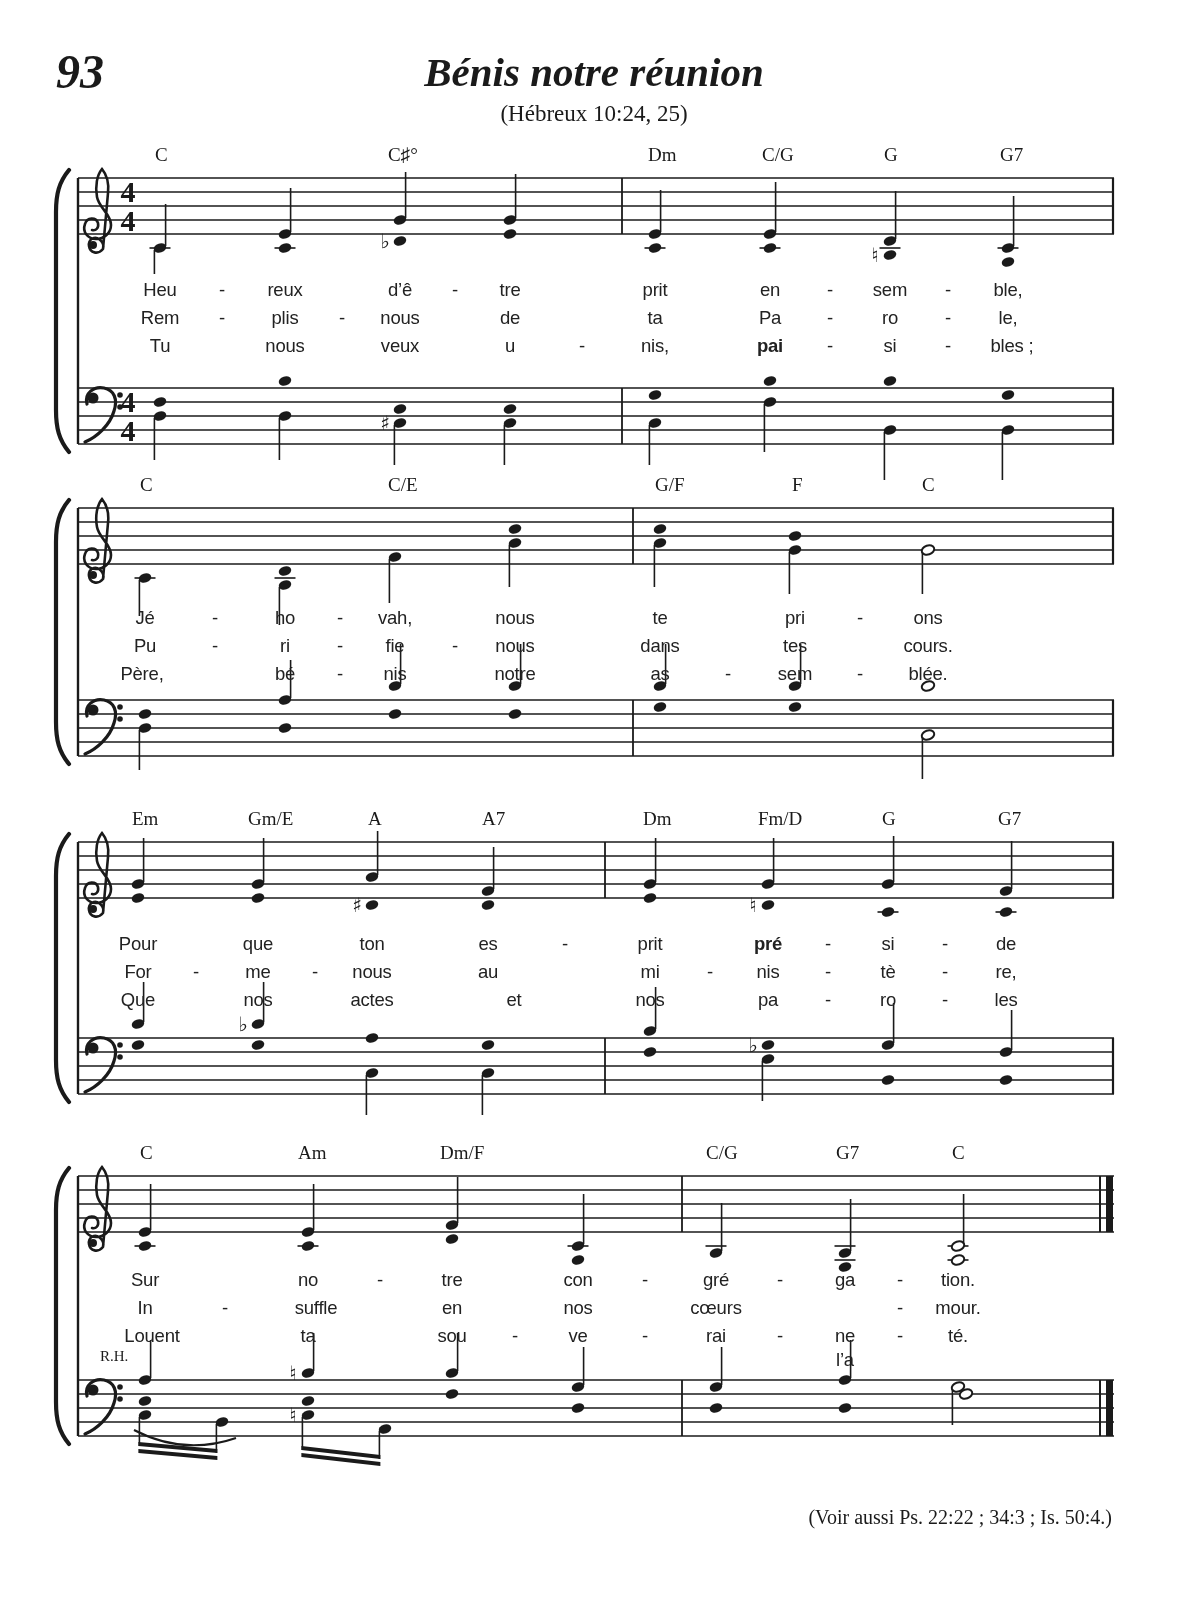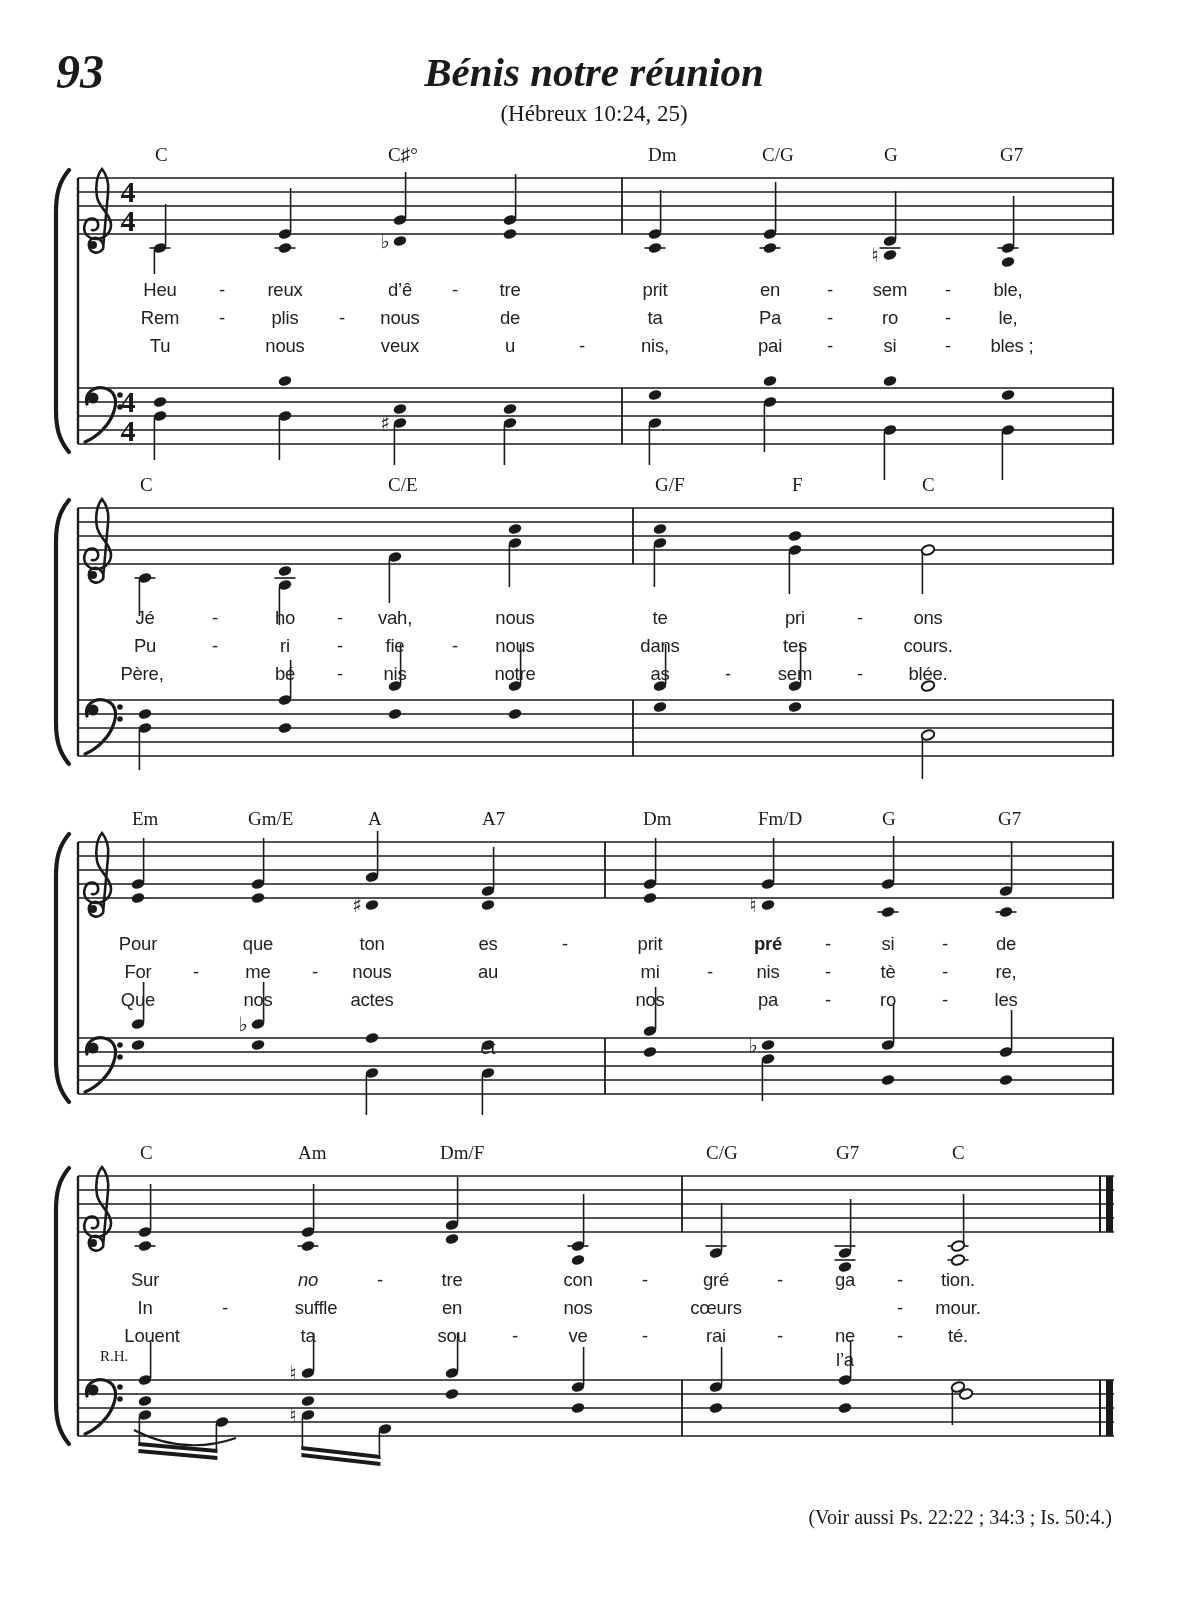--- a/index.html
+++ b/index.html
@@ -386,21 +386,21 @@
       <div class="lyr" style="left: 830px; top: 318px;">-</div>
       <div class="lyr" style="left: 890px; top: 318px;">ro</div>
       <div class="lyr" style="left: 948px; top: 318px;">-</div>
       <div class="lyr" style="left: 1008px; top: 318px;">le,</div>
       <div class="lyr" style="left: 160px; top: 346px;">Tu</div>
       <div class="lyr" style="left: 285px; top: 346px;">nous</div>
       <div class="lyr" style="left: 400px; top: 346px;">veux</div>
       <div class="lyr" style="left: 510px; top: 346px;">u</div>
       <div class="lyr" style="left: 582px; top: 346px;">-</div>
       <div class="lyr" style="left: 655px; top: 346px;">nis,</div>
-      <div class="lyr" style="left: 770px; top: 346px;">pai</div>
+      <div class="lyr" style="left: 770px; top: 346px; font-weight: bold;">pai</div>
       <div class="lyr" style="left: 830px; top: 346px;">-</div>
       <div class="lyr" style="left: 890px; top: 346px;">si</div>
       <div class="lyr" style="left: 948px; top: 346px;">-</div>
       <div class="lyr" style="left: 1012px; top: 346px;">bles ;</div>
       <div class="chord" style="left: 140px; top: 474px;">C</div>
       <div class="chord" style="left: 388px; top: 474px;">C/E</div>
       <div class="chord" style="left: 655px; top: 474px;">G/F</div>
       <div class="chord" style="left: 792px; top: 474px;">F</div>
       <div class="chord" style="left: 922px; top: 474px;">C</div>
       <div class="lyr" style="left: 145px; top: 618px;">Jé</div>
@@ -461,35 +461,35 @@
       <div class="lyr" style="left: 650px; top: 972px;">mi</div>
       <div class="lyr" style="left: 710px; top: 972px;">-</div>
       <div class="lyr" style="left: 768px; top: 972px;">nis</div>
       <div class="lyr" style="left: 828px; top: 972px;">-</div>
       <div class="lyr" style="left: 888px; top: 972px;">tè</div>
       <div class="lyr" style="left: 945px; top: 972px;">-</div>
       <div class="lyr" style="left: 1006px; top: 972px;">re,</div>
       <div class="lyr" style="left: 138px; top: 1000px;">Que</div>
       <div class="lyr" style="left: 258px; top: 1000px;">nos</div>
       <div class="lyr" style="left: 372px; top: 1000px;">actes</div>
-      <div class="lyr" style="left: 488px; top: 1000px; margin-top: 48px;">et</div>
+      <div class="lyr" style="left: 514px; top: 1000px;">et</div>
       <div class="lyr" style="left: 650px; top: 1000px;">nos</div>
       <div class="lyr" style="left: 768px; top: 1000px;">pa</div>
       <div class="lyr" style="left: 828px; top: 1000px;">-</div>
       <div class="lyr" style="left: 888px; top: 1000px;">ro</div>
       <div class="lyr" style="left: 945px; top: 1000px;">-</div>
       <div class="lyr" style="left: 1006px; top: 1000px;">les</div>
       <div class="chord" style="left: 140px; top: 1142px;">C</div>
       <div class="chord" style="left: 298px; top: 1142px;">Am</div>
       <div class="chord" style="left: 440px; top: 1142px;">Dm/F</div>
       <div class="chord" style="left: 706px; top: 1142px;">C/G</div>
       <div class="chord" style="left: 836px; top: 1142px;">G7</div>
       <div class="chord" style="left: 952px; top: 1142px;">C</div>
       <div class="lyr" style="left: 145px; top: 1280px;">Sur</div>
-      <div class="lyr" style="left: 308px; top: 1280px; font-style: italic;">no</div>
+      <div class="lyr" style="left: 308px; top: 1280px;">no</div>
       <div class="lyr" style="left: 380px; top: 1280px;">-</div>
       <div class="lyr" style="left: 452px; top: 1280px;">tre</div>
       <div class="lyr" style="left: 578px; top: 1280px;">con</div>
       <div class="lyr" style="left: 645px; top: 1280px;">-</div>
       <div class="lyr" style="left: 716px; top: 1280px;">gré</div>
       <div class="lyr" style="left: 780px; top: 1280px;">-</div>
       <div class="lyr" style="left: 845px; top: 1280px;">ga</div>
       <div class="lyr" style="left: 900px; top: 1280px;">-</div>
       <div class="lyr" style="left: 958px; top: 1280px;">tion.</div>
       <div class="lyr" style="left: 145px; top: 1308px;">In</div>

